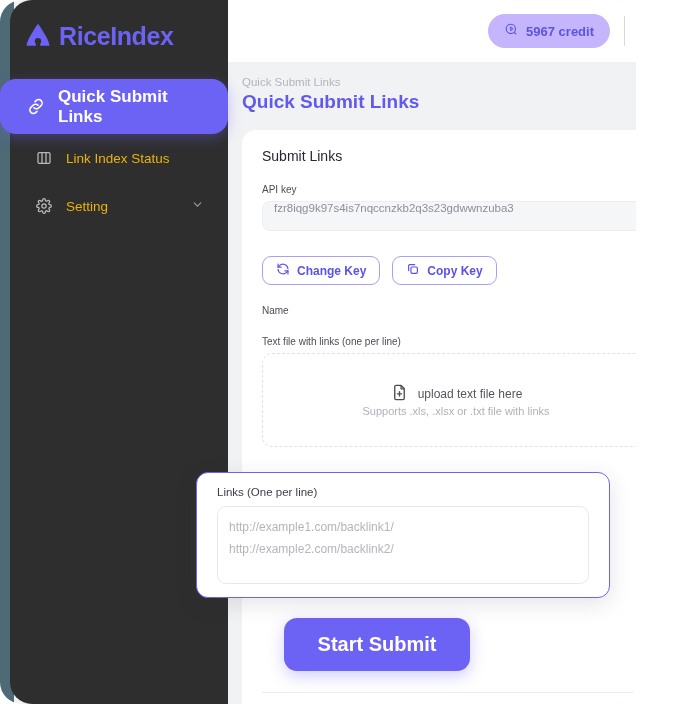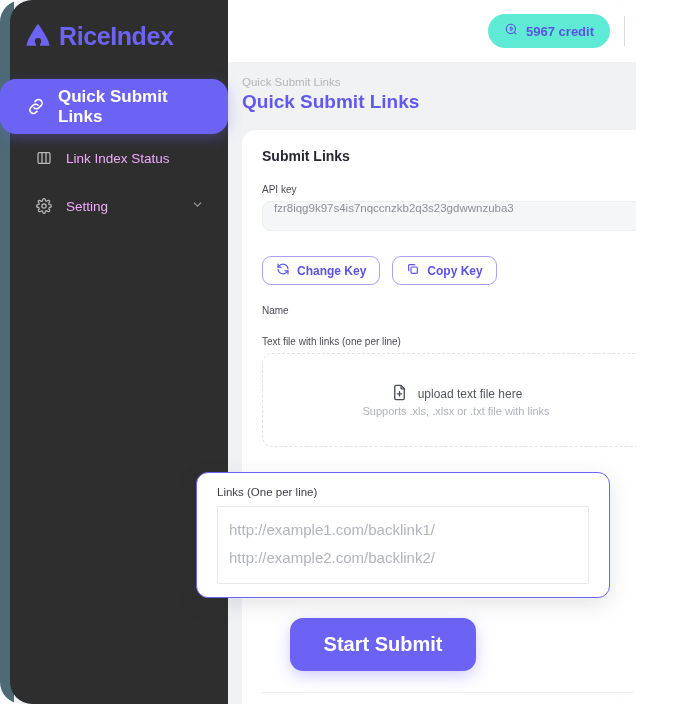--- a/index.html
+++ b/index.html
@@ -58,21 +58,21 @@
     letter-spacing: -0.4px;
     white-space: nowrap;
   }
   .nav { margin-top: 21px; }
   .nav-item {
     display: flex;
     align-items: center;
     gap: 12px;
     height: 48px;
     padding: 0 16px;
-    color: #f0abfc;
+    color: #eab308;
     font-size: 13.5px;
     box-sizing: border-box;
     border-radius: 14px;
     margin: 0 8px;
     cursor: pointer;
   }
   .nav-item.active {
     position: relative;
     left: -10px;
     width: 228px;
@@ -102,21 +102,21 @@
     align-items: center;
     justify-content: flex-end;
     padding-right: 12px;
     gap: 0px;
     background: #ffffff;
   }
   .credit-pill {
     display: flex;
     align-items: center;
     gap: 7px;
-    background: #5eead4;
+    background: #c4b5fd;
     color: #5b54e0;
     font-size: 13px;
     font-weight: bold;
     border-radius: 999px;
     padding: 8px 16px;
     cursor: pointer;
   }
   .divider-v {
     width: 1px;
     height: 30px;
@@ -153,21 +153,21 @@
     top: 130px;
     width: 428px;
     height: 574px;
     background: #ffffff;
     border-radius: 14px 14px 0 0;
     box-sizing: border-box;
     padding: 18px 20px 0 20px;
   }
   .card-title {
     font-size: 14px;
-    font-weight: bold;
+    font-weight: normal;
     color: #272733;
   }
   .field-label {
     font-size: 10px;
     color: #4b4b55;
     margin-top: 20px;
     margin-bottom: 6px;
   }
   .input-ro {
     height: 30px;
@@ -247,33 +247,33 @@
     z-index: 20;
     box-shadow: 0 6px 22px rgba(45,45,60,.13);
   }
   .links-label {
     font-size: 11.5px;
     color: #3d3d47;
     margin-bottom: 8px;
   }
   .links-area {
     border: 1px solid #e6e8ec;
-    border-radius: 2px;
+    border-radius: 9px;
     height: 78px;
     padding: 9px 11px;
     box-sizing: border-box;
-    font-size: 15px;
+    font-size: 12px;
     color: #b3b5bd;
     line-height: 1.85;
     cursor: text;
   }
 
   .submit-btn {
     position: absolute;
-    left: 48px;
+    left: 42px;
     top: 488px;
     width: 186px;
     height: 53px;
     background: #6c63f5;
     color: #fff;
     border: none;
     border-radius: 13px;
     font-size: 20px;
     font-weight: bold;
     font-family: "Liberation Sans", sans-serif;

